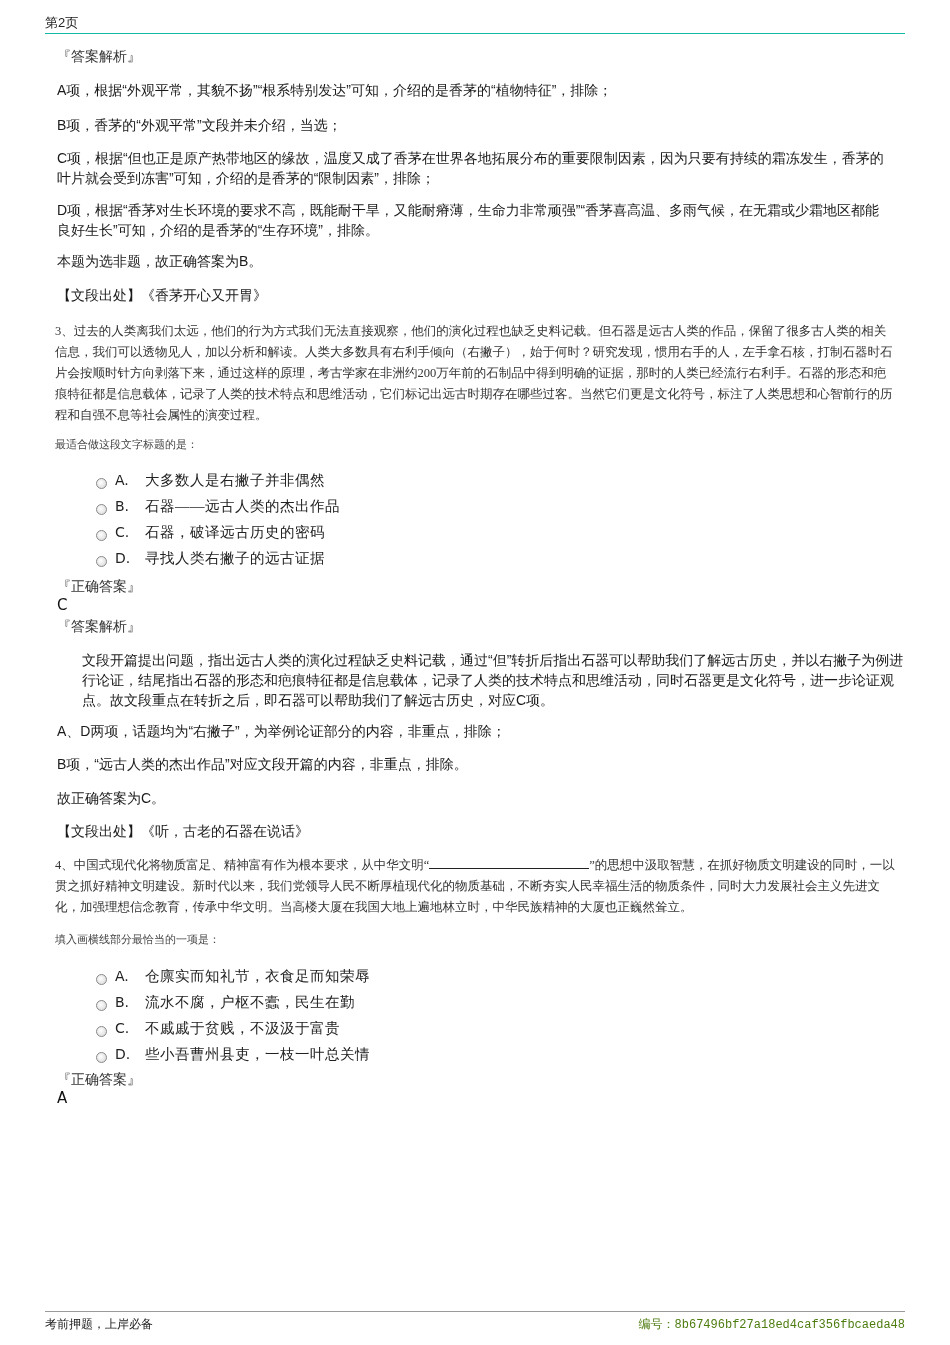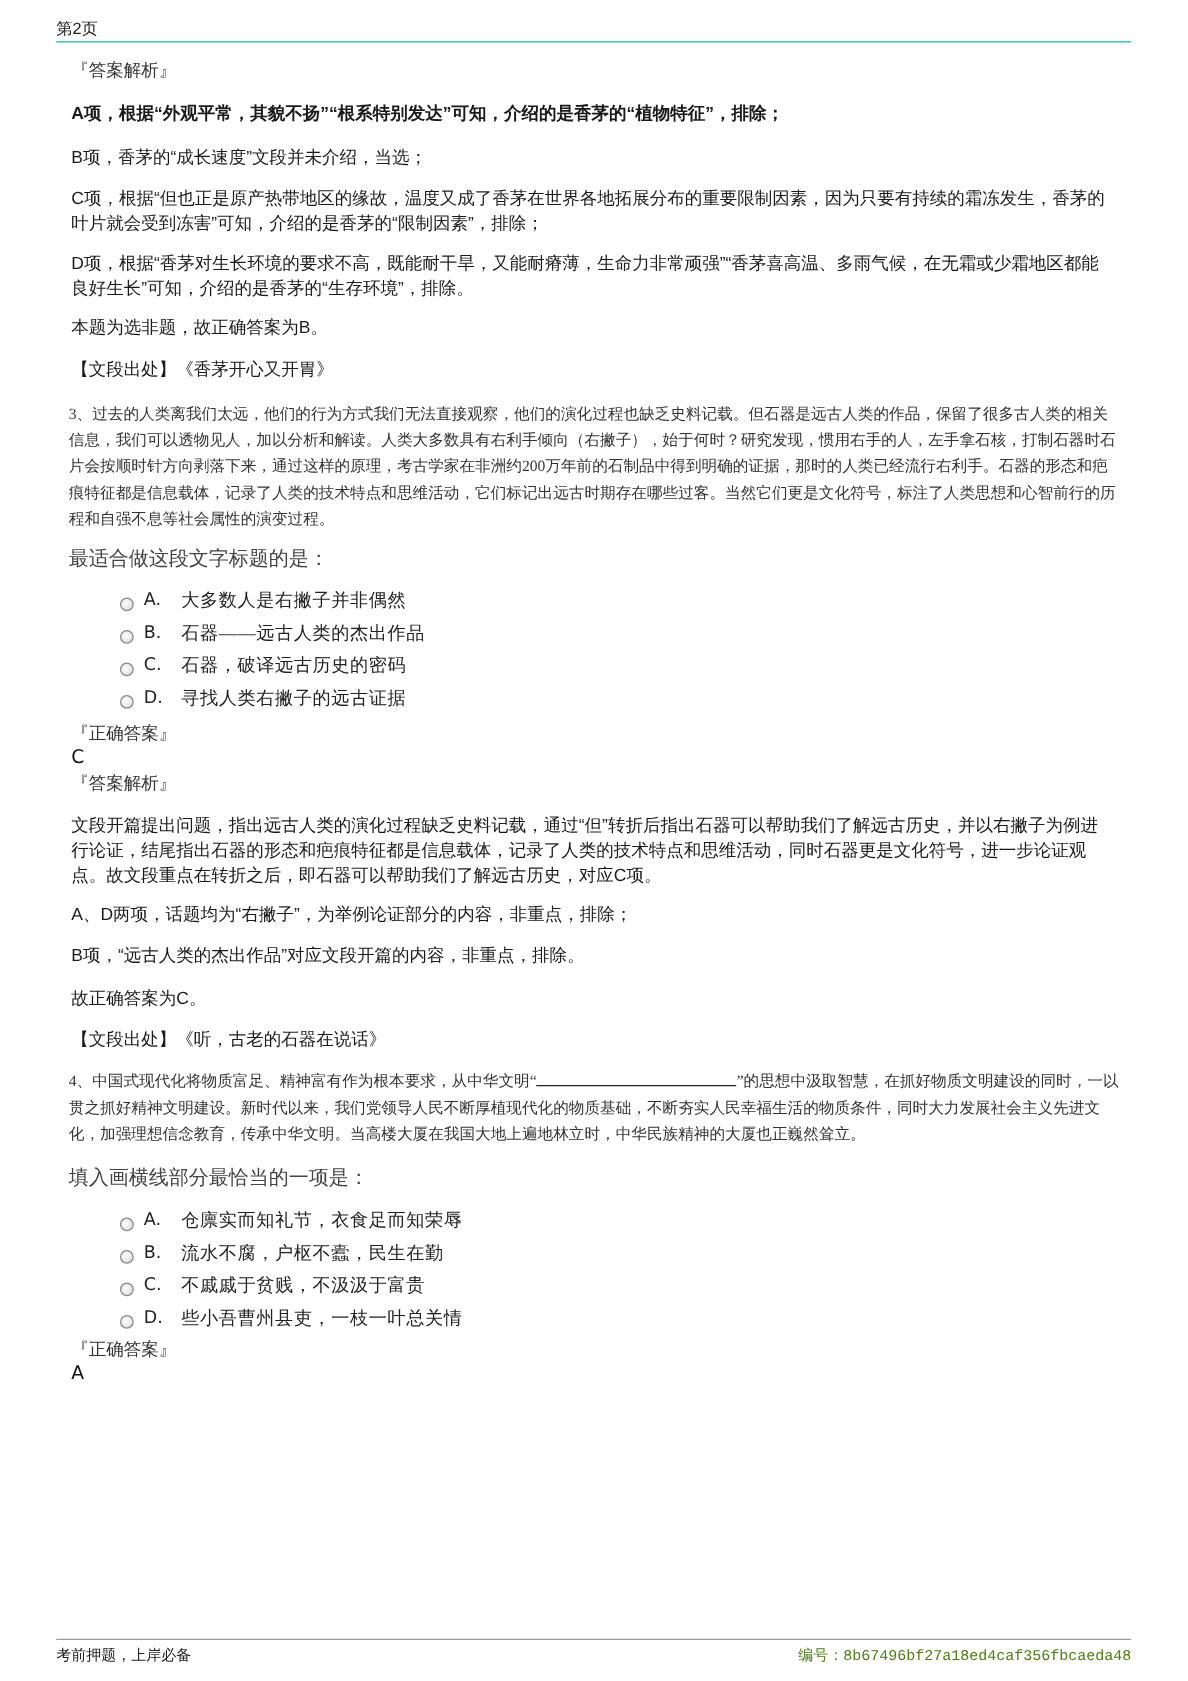--- a/index.html
+++ b/index.html
@@ -12,40 +12,40 @@
 
   .footer { position: absolute; left: 45px; right: 45px; top: 1311px; height: 24px; border-top: 1px solid #9a9a9a; }
   .footer .left { position: absolute; left: 0; top: 4px; font-size: 12px; color: #222; font-family: "Liberation Sans", sans-serif; }
   .footer .right { position: absolute; right: 0; top: 4px; font-size: 12px; color: #4d7c0f; font-family: Liberation Mono, monospace; }
 
   .blk { position: absolute; left: 57px; width: 830px; font-size: 14px; line-height: 20px; color: #1a1a1a; font-family: "Liberation Sans", sans-serif; }
   .bracket { position: absolute; left: 57px; font-size: 14px; color: #333; }
   .answer-letter { position: absolute; left: 57px; font-size: 15px; color: #111; font-family: "DejaVu Sans", sans-serif; }
 
   .question { position: absolute; left: 55px; width: 840px; font-size: 12.5px; line-height: 21px; color: #333; font-family: "Liberation Serif", serif; }
-  .prompt { position: absolute; left: 55px; font-size: 16px; color: #444; font-family: "Liberation Serif", serif; }
+  .prompt { position: absolute; left: 55px; font-size: 11px; color: #444; font-family: "Liberation Serif", serif; }
 
   .options { position: absolute; left: 96px; }
   .option { display: flex; align-items: center; height: 26px; font-size: 14px; color: #222; }
   .radio { width: 11px; height: 11px; border-radius: 50%; border: 1px solid #888; background: radial-gradient(circle at 40% 40%, #fff 0%, #ddd 80%); margin-top: 6px; margin-right: 8px; }
   .opt-letter { font-family: "DejaVu Sans", sans-serif; width: 30px; font-size: 14px; }
   .opt-text { font-family: "Liberation Serif", serif; font-size: 14.5px; letter-spacing: 0.5px; }
 
   .blank { display: inline-block; width: 160px; border-bottom: 1.5px solid #222; height: 12px; vertical-align: baseline; }
 </style>
 </head>
 <body>
 
 <div class="header">
   <span class="left">第2页</span>
 </div>
 
 <div class="bracket" style="top:48px;">『答案解析』</div>
-<div class="blk" style="top:80px;font-weight:bold;">A项，根据“外观平常，其貌不扬”“根系特别发达”可知，介绍的是香茅的“植物特征”，排除；</div>
-<div class="blk" style="top:115px;">B项，香茅的“成长速度”文段并未介绍，当选；</div>
+<div class="blk" style="top:80px;">A项，根据“外观平常，其貌不扬”“根系特别发达”可知，介绍的是香茅的“植物特征”，排除；</div>
+<div class="blk" style="top:115px;">B项，香茅的“外观平常”文段并未介绍，当选；</div>
 <div class="blk" style="top:148px;">C项，根据“但也正是原产热带地区的缘故，温度又成了香茅在世界各地拓展分布的重要限制因素，因为只要有持续的霜冻发生，香茅的叶片就会受到冻害”可知，介绍的是香茅的“限制因素”，排除；</div>
 <div class="blk" style="top:200px;">D项，根据“香茅对生长环境的要求不高，既能耐干旱，又能耐瘠薄，生命力非常顽强”“香茅喜高温、多雨气候，在无霜或少霜地区都能良好生长”可知，介绍的是香茅的“生存环境”，排除。</div>
 <div class="blk" style="top:251px;">本题为选非题，故正确答案为B。</div>
 <div class="blk" style="top:285px;">【文段出处】《香茅开心又开胃》</div>
 
 <div class="question" style="top:321px;">3、过去的人类离我们太远，他们的行为方式我们无法直接观察，他们的演化过程也缺乏史料记载。但石器是远古人类的作品，保留了很多古人类的相关信息，我们可以透物见人，加以分析和解读。人类大多数具有右利手倾向（右撇子），始于何时？研究发现，惯用右手的人，左手拿石核，打制石器时石片会按顺时针方向剥落下来，通过这样的原理，考古学家在非洲约200万年前的石制品中得到明确的证据，那时的人类已经流行右利手。石器的形态和疤痕特征都是信息载体，记录了人类的技术特点和思维活动，它们标记出远古时期存在哪些过客。当然它们更是文化符号，标注了人类思想和心智前行的历程和自强不息等社会属性的演变过程。</div>
 <div class="prompt" style="top:437px;">最适合做这段文字标题的是：</div>
 
 <div class="options" style="top:467px;">
   <div class="option">
@@ -66,21 +66,21 @@
   <div class="option">
     <span class="radio"></span>
     <span class="opt-letter">D.</span>
     <span class="opt-text">寻找人类右撇子的远古证据</span>
   </div>
 </div>
 
 <div class="bracket" style="top:578px;">『正确答案』</div>
 <div class="answer-letter" style="top:596px;">C</div>
 <div class="bracket" style="top:618px;">『答案解析』</div>
-<div class="blk" style="top:650px;">文段开篇提出问题，指出远古人类的演化过程缺乏史料记载，通过“但”转折后指出石器可以帮助我们了解远古历史，并以右撇子为例进行论证，结尾指出石器的形态和疤痕特征都是信息载体，记录了人类的技术特点和思维活动，同时石器更是文化符号，进一步论证观点。故文段重点在转折之后，即石器可以帮助我们了解远古历史，对应C项。</div>
+<div class="blk" style="top:650px;margin-left:25px;">文段开篇提出问题，指出远古人类的演化过程缺乏史料记载，通过“但”转折后指出石器可以帮助我们了解远古历史，并以右撇子为例进行论证，结尾指出石器的形态和疤痕特征都是信息载体，记录了人类的技术特点和思维活动，同时石器更是文化符号，进一步论证观点。故文段重点在转折之后，即石器可以帮助我们了解远古历史，对应C项。</div>
 <div class="blk" style="top:721px;">A、D两项，话题均为“右撇子”，为举例论证部分的内容，非重点，排除；</div>
 <div class="blk" style="top:754px;">B项，“远古人类的杰出作品”对应文段开篇的内容，非重点，排除。</div>
 <div class="blk" style="top:788px;">故正确答案为C。</div>
 <div class="blk" style="top:821px;">【文段出处】《听，古老的石器在说话》</div>
 
 <div class="question" style="top:855px;"><span>4、中国式现代化将物质富足、精神富有作为根本要求，从中华文明“</span><span class="blank"></span><span>”的思想中汲取智慧，在抓好物质文明建设的同时，一以贯之抓好精神文明建设。新时代以来，我们党领导人民不断厚植现代化的物质基础，不断夯实人民幸福生活的物质条件，同时大力发展社会主义先进文化，加强理想信念教育，传承中华文明。当高楼大厦在我国大地上遍地林立时，中华民族精神的大厦也正巍然耸立。</span></div>
 <div class="prompt" style="top:932px;">填入画横线部分最恰当的一项是：</div>
 
 <div class="options" style="top:963px;">
   <div class="option">

